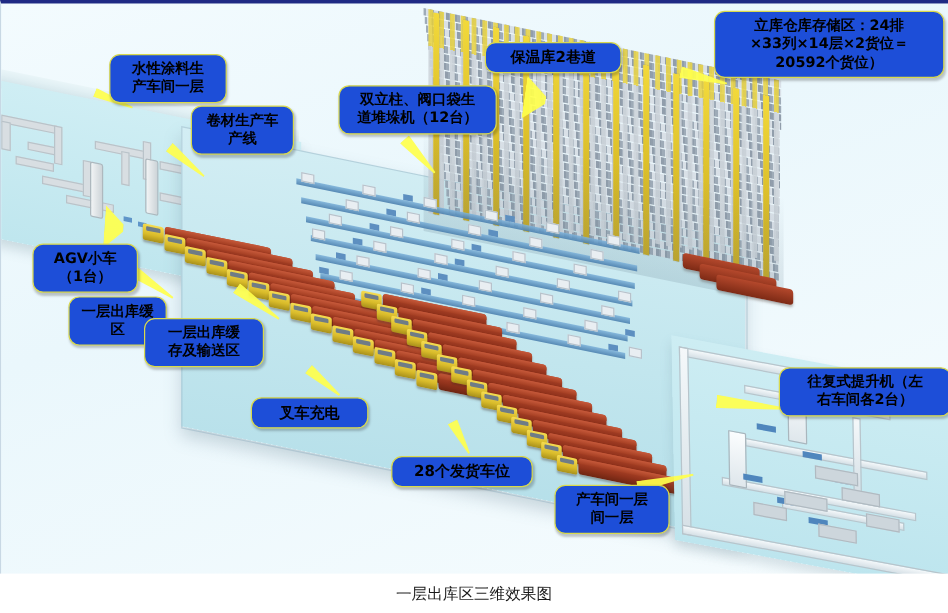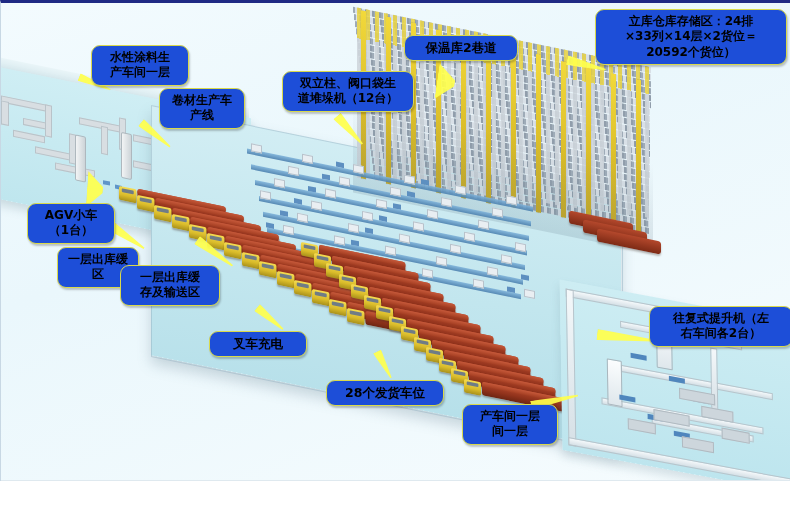--- a/index.html
+++ b/index.html
@@ -504,13 +504,14 @@
 存及输送区</div>
         <div class="label" style="left: 208px; top: 328px; width: 82px; font-size: 12.5px;">叉车充电</div>
         <div class="label" style="left: 325px; top: 377px; width: 102px; font-size: 12.5px;">28个发货车位</div>
         <div class="label" style="left: 461px; top: 401px; width: 80px; font-size: 12px;">产车间一层
 间一层</div>
         <div class="label" style="left: 648px; top: 303px; width: 128px; font-size: 12px;">往复式提升机（左
 右车间各2台）</div>
       </div>
   </div>
 
+  <div id="caption">一层出库区三维效果图</div>
 </div>
 
 </body></html>

